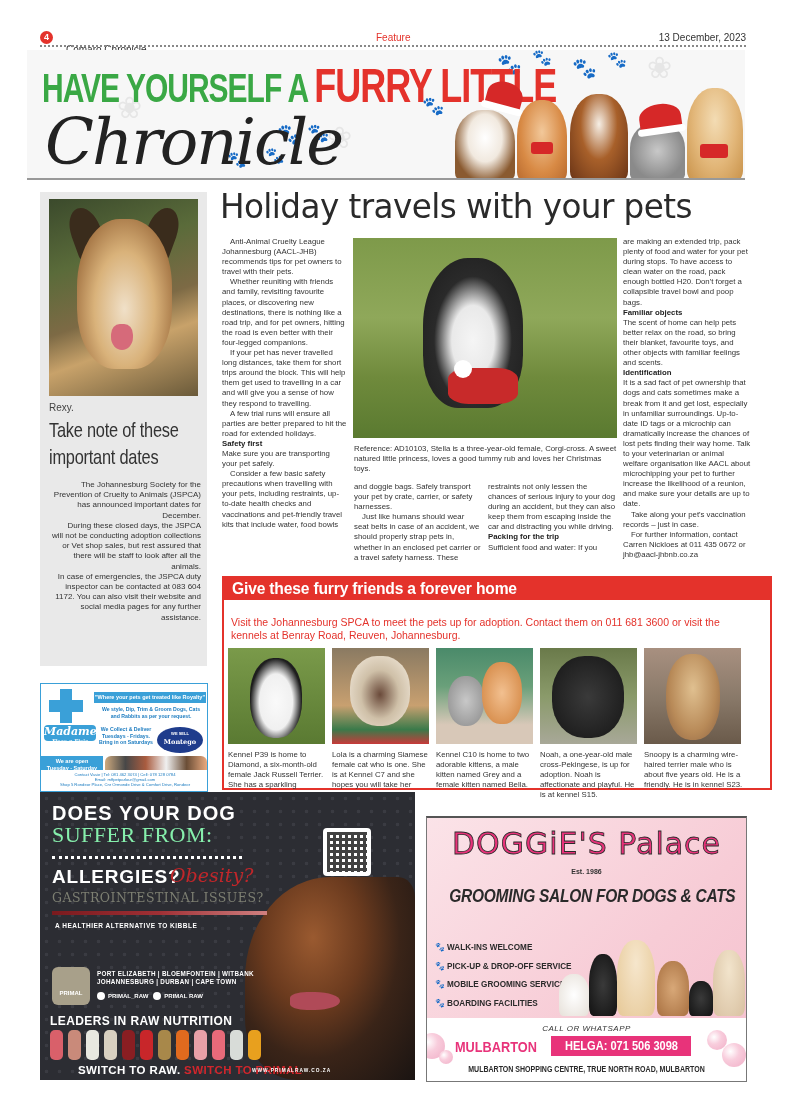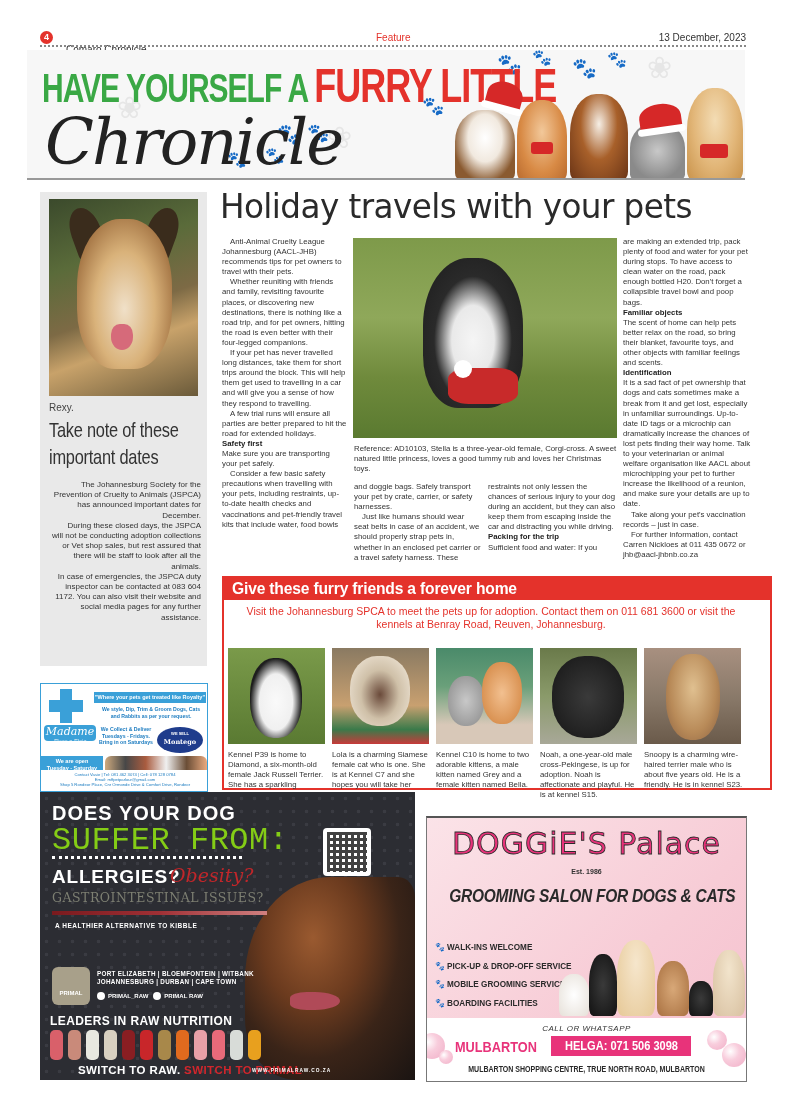--- a/index.html
+++ b/index.html
@@ -53,47 +53,47 @@
   .main-photo { position: absolute; left: 353px; top: 238px; width: 264px; height: 200px; background: linear-gradient(180deg,#7e9a4a 0%,#8fa85a 40%,#6f8a3c 70%,#5a7a30 100%); overflow: hidden; }
   .main-photo .body { position: absolute; left: 70px; top: 20px; width: 100px; height: 150px; background: radial-gradient(ellipse at 50% 55%, #f5f5f5 0%, #e9e9e9 30%, #2a2a2a 55%, #1b1b1b 100%); border-radius: 45% 45% 35% 35%; }
   .main-photo .toy { position: absolute; left: 95px; top: 130px; width: 70px; height: 36px; background: #c82a2a; border-radius: 30%; }
   .main-photo .toy::after { content: ""; position: absolute; left: 6px; top: -8px; width: 18px; height: 18px; background: #fff; border-radius: 50%; }
   .photo-caption { position: absolute; left: 354px; top: 444px; width: 265px; font-size: 7.8px; line-height: 10px; color: #333; }
 
   
   .adopt { position: absolute; left: 222px; top: 576px; width: 550px; height: 214px; border: 2px solid #e4322b; background: #fff; }
   .adopt-head { position: absolute; left: 0; top: 0; right: 0; height: 22px; background: #e4322b; color: #fff; font-weight: bold; font-size: 17px; line-height: 22px; padding-left: 8px; letter-spacing: -0.2px; transform-origin: left; }
   .adopt-head span { display: inline-block; transform: scaleX(0.92); transform-origin: left; }
-  .adopt-intro { position: absolute; left: 7px; top: 27px; width: 520px; font-size: 10.5px; line-height: 13px; color: #e4322b; text-align: center; }
+  .adopt-intro { position: absolute; left: 7px; top: 38px; width: 520px; font-size: 10.5px; line-height: 13px; color: #e4322b; }
   .pets-row { position: absolute; left: 4px; top: 70px; width: 540px; height: 96px; }
   .pet-card { position: absolute; top: 0; width: 97px; }
   .pet-img { width: 97px; height: 96px; overflow: hidden; position: relative; }
   .pet-text { position: absolute; top: 102px; width: 100px; font-size: 7.8px; line-height: 10.1px; color: #333; }
 
   
   .madame { position: absolute; left: 40px; top: 683px; width: 168px; height: 103px; border: 1px solid #3aa0d8; background: #fff; overflow: hidden; }
   .md-cross { position: absolute; left: 8px; top: 5px; width: 34px; height: 34px; }
   .md-cross::before { content: ""; position: absolute; left: 11px; top: 0; width: 12px; height: 34px; background: #3aa0d8; }
   .md-cross::after { content: ""; position: absolute; left: 0; top: 11px; width: 34px; height: 12px; background: #3aa0d8; }
-  .md-logo { position: absolute; left: 3px; top: 41px; width: 52px; height: 16px; background: #3aa0d8; color: #fff; font-family: "DejaVu Serif", serif; font-style: italic; font-weight: normal; font-size: 11px; text-align: center; line-height: 14px; border-radius: 4px; }
+  .md-logo { position: absolute; left: 3px; top: 41px; width: 52px; height: 16px; background: #3aa0d8; color: #fff; font-family: "DejaVu Serif", serif; font-style: italic; font-weight: bold; font-size: 11px; text-align: center; line-height: 14px; border-radius: 4px; }
   .md-logo small { display: block; font-size: 5px; line-height: 5px; font-style: normal; }
   .md-tag { position: absolute; left: 53px; top: 8px; width: 112px; height: 11px; background: #3aa0d8; color: #fff; font-size: 5.5px; font-weight: bold; text-align: center; line-height: 11px; }
   .md-line { position: absolute; color: #1c7cc0; font-size: 5.2px; font-weight: bold; text-align: center; line-height: 6.5px; }
   .md-montego { position: absolute; left: 116px; top: 43px; width: 46px; height: 26px; background: #1f3c8c; border-radius: 50%; color: #fff; font-size: 6.5px; font-weight: bold; text-align: center; line-height: 8px; padding-top: 3px; font-family: "DejaVu Serif", serif; }
   .md-montego small { display: block; font-size: 4px; font-family: "Liberation Sans", sans-serif; }
   .md-open { position: absolute; left: 0; top: 72px; width: 62px; height: 24px; background: #3aa0d8; color: #fff; font-size: 5.5px; font-weight: bold; text-align: center; line-height: 7px; padding-top: 2px; }
   .md-pets { position: absolute; left: 64px; top: 72px; width: 102px; height: 24px; background: linear-gradient(90deg,#c8a070,#333,#a04a2a,#eee,#5a3a20,#e8a070); border-radius: 6px 6px 0 0; opacity: 0.9; }
   .md-contact { position: absolute; left: 0; top: 96px; width: 168px; font-size: 4.2px; line-height: 5px; color: #1c7cc0; text-align: center; }
   .md-rule { position: absolute; left: 5px; right: 5px; top: 96px; border-top: 1px solid #3aa0d8; }
 
   
   .primal { position: absolute; left: 40px; top: 792px; width: 375px; height: 288px; background: #2c2d33; overflow: hidden; }
   .pr-dots { position: absolute; left: 0; top: 0; right: 0; bottom: 0; background-image: radial-gradient(#3a3b42 20%, transparent 22%); background-size: 13px 13px; }
   .pr-h1 { position: absolute; left: 12px; top: 10px; color: #fff; font-weight: bold; font-size: 20px; letter-spacing: 1px; }
-  .pr-h2 { position: absolute; left: 12px; top: 30px; color: #84cc16; font-family: Liberation Mono, monospace; font-size: 32px; letter-spacing: 0.5px; }
+  .pr-h2 { position: absolute; left: 12px; top: 30px; color: #86efac; font-family: Liberation Serif, serif; font-size: 22px; letter-spacing: 0.5px; }
   .pr-dotsline { position: absolute; left: 12px; top: 64px; width: 190px; border-top: 3px dotted #fff; }
   .pr-h3 { position: absolute; left: 12px; top: 74px; color: #fff; font-weight: bold; font-size: 19px; letter-spacing: 0.8px; }
   .pr-obesity { position: absolute; left: 130px; top: 72px; color: #c0262a; font-family: "DejaVu Serif", serif; font-style: italic; font-size: 19px; }
   .pr-h4 { position: absolute; left: 12px; top: 98px; color: #7d7f72; font-family: "DejaVu Serif", serif; font-size: 12.5px; letter-spacing: 0.5px; }
   .pr-bar { position: absolute; left: 12px; top: 119px; width: 215px; height: 4px; background: linear-gradient(90deg,#7a1a1e,#a03035,#d08080); }
   .pr-sub { position: absolute; left: 15px; top: 130px; color: #fff; font-size: 6.5px; font-weight: bold; letter-spacing: 0.5px; }
   .pr-qr { position: absolute; left: 283px; top: 36px; width: 48px; height: 48px; background: #fff; border-radius: 4px; padding: 4px; }
   .pr-qr-grid { width: 100%; height: 100%; background-image: linear-gradient(90deg,#222 50%,transparent 50%), linear-gradient(#222 50%, transparent 50%); background-size: 6px 6px; opacity: 0.85; }
   .pr-dog { position: absolute; left: 205px; top: 85px; width: 170px; height: 203px; background: radial-gradient(ellipse at 40% 30%, #9a5a30 0%, #6a3a1e 35%, #3a2418 60%, #1a1412 100%); border-radius: 50% 10% 0 30%; }
   .pr-tongue { position: absolute; left: 250px; top: 200px; width: 50px; height: 18px; background: #b04a58; border-radius: 40% 60% 60% 40%; }

